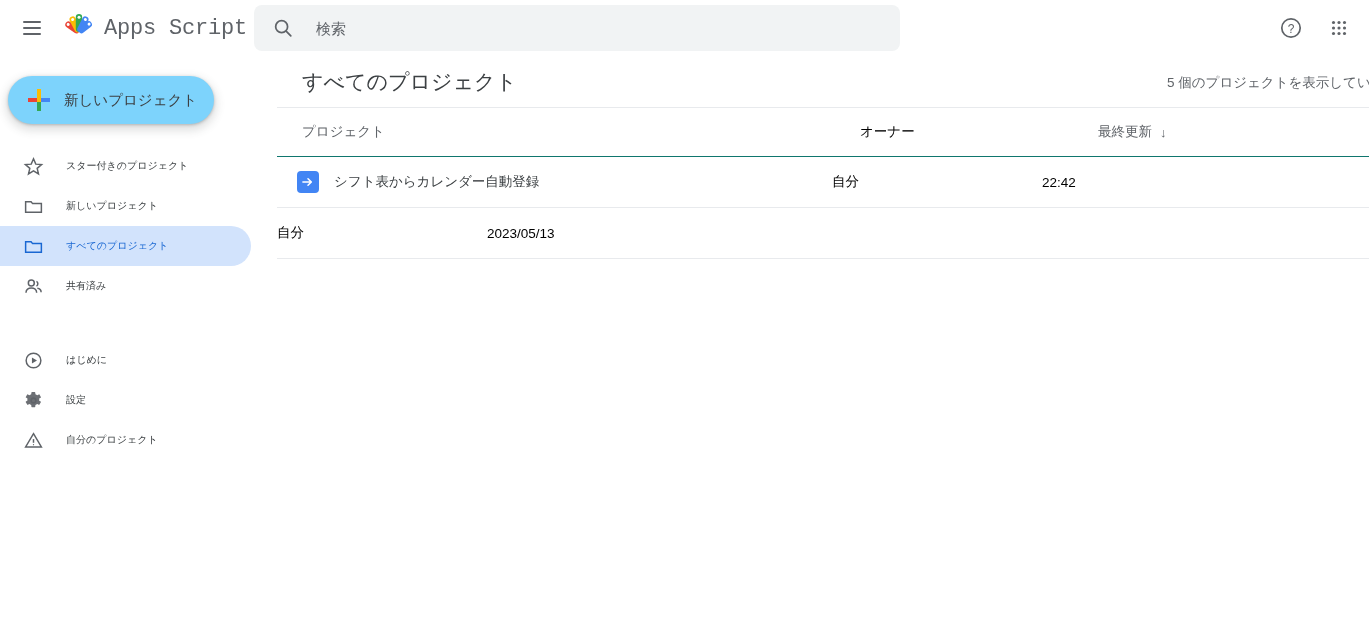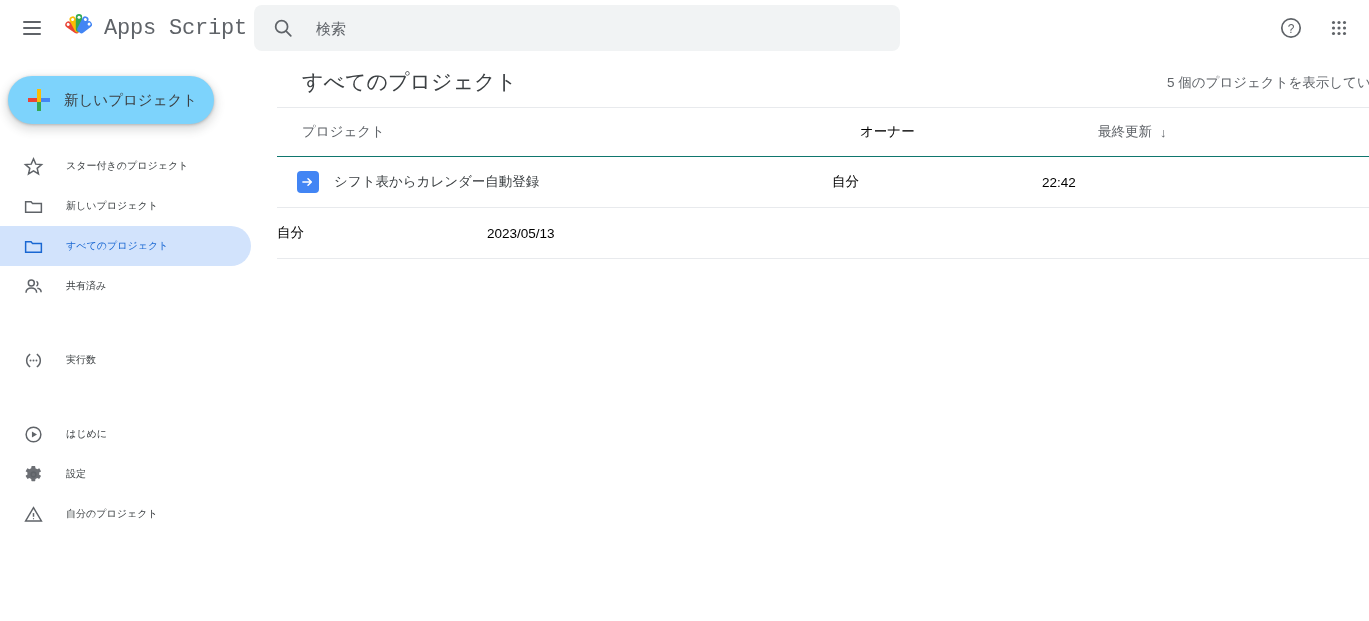--- a/index.html
+++ b/index.html
@@ -263,32 +263,20 @@
               <path d="M15.4 6.2a3 3 0 0 1 0 5.3"></path>
             </svg>
           </span>
           <span class="nav-label">共有済み</span>
         </div>
 
       </div>
 
       <div class="nav-group">
 
-        <div class="nav-item">
-          <span class="nav-icon">
-            <svg viewBox="0 0 24 24" width="21" height="21" aria-hidden="true">
-              <path d="M8.2 4.6C5.6 6.4 4.2 9 4.2 12s1.4 5.6 4 7.4"></path>
-              <path d="M15.8 4.6c2.6 1.8 4 4.4 4 7.4s-1.4 5.6-4 7.4"></path>
-              <circle cx="8.6" cy="12" r="1.1" fill="#5f6368" stroke="none"></circle>
-              <circle cx="12" cy="12" r="1.1" fill="#5f6368" stroke="none"></circle>
-              <circle cx="15.4" cy="12" r="1.1" fill="#5f6368" stroke="none"></circle>
-            </svg>
-          </span>
-          <span class="nav-label">実行数</span>
-        </div>
 
       </div>
 
       <div class="nav-group">
 
         <div class="nav-item">
           <span class="nav-icon">
             <svg viewBox="0 0 24 24" width="21" height="21" aria-hidden="true">
               <circle cx="12" cy="12" r="8.4"></circle>
               <polygon points="10.2,8.6 16,12 10.2,15.4" fill="#5f6368" stroke="none"></polygon>

